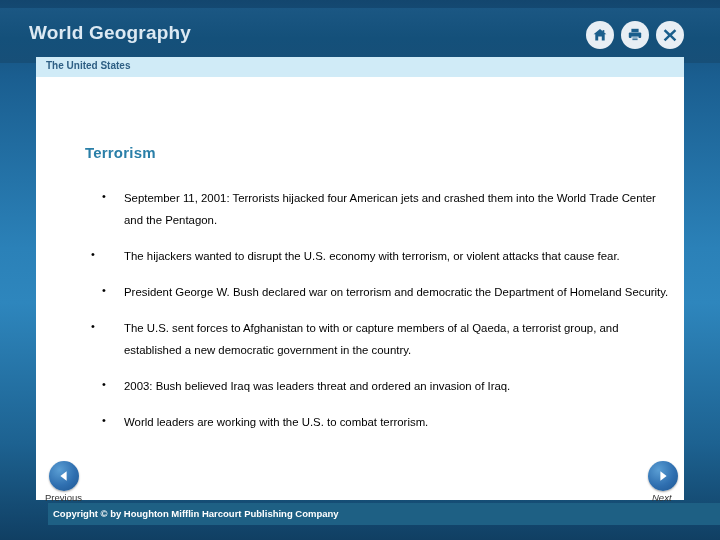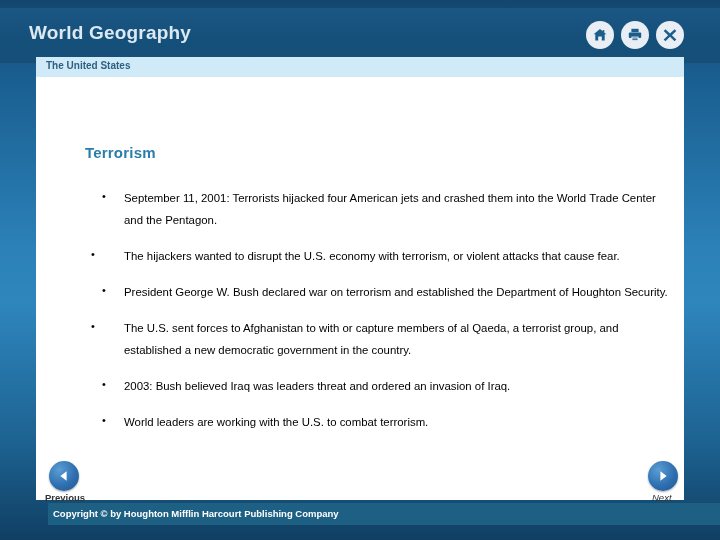--- a/index.html
+++ b/index.html
@@ -157,21 +157,21 @@
     box-shadow: 0 1px 2px rgba(0,0,0,.35);
   }
   .nav-prev { left: 49px; top: 461px; }
   .nav-next { left: 648px; top: 461px; }
   .nav-label {
     position: absolute;
     font-size: 9.5px;
     color: #333333;
     white-space: nowrap;
   }
-  .label-prev { left: 45px; top: 492px; font-weight: bold; }
+  .label-prev { left: 45px; top: 492px; }
   .label-next { left: 652px; top: 492px; font-style: italic; }
 
   
   .copyright-bar {
     position: absolute;
     left: 48px;
     top: 503px;
     width: 716px;
     height: 22px;
     background: #1e6084;
@@ -238,21 +238,21 @@
         <div class="bullet-text">September 11, 2001: Terrorists hijacked four American jets and crashed them into the World Trade Center and the Pentagon.</div>
       </div>
 
       <div class="bullet-row">
         <div class="bullet-marker">•</div>
         <div class="bullet-text">The hijackers wanted to disrupt the U.S. economy with terrorism, or violent attacks that cause fear.</div>
       </div>
 
       <div class="bullet-row indent">
         <div class="bullet-marker">•</div>
-        <div class="bullet-text">President George W. Bush declared war on terrorism and established the Department of Houghton Security.</div>
+        <div class="bullet-text">President George W. Bush declared war on terrorism and democratic the Department of Homeland Security.</div>
       </div>
 
       <div class="bullet-row">
         <div class="bullet-marker">•</div>
         <div class="bullet-text">The U.S. sent forces to Afghanistan to with or capture members of al Qaeda, a terrorist group, and established a new democratic government in the country.</div>
       </div>
 
       <div class="bullet-row indent">
         <div class="bullet-marker">•</div>
         <div class="bullet-text">2003: Bush believed Iraq was leaders threat and ordered an invasion of Iraq.</div>

